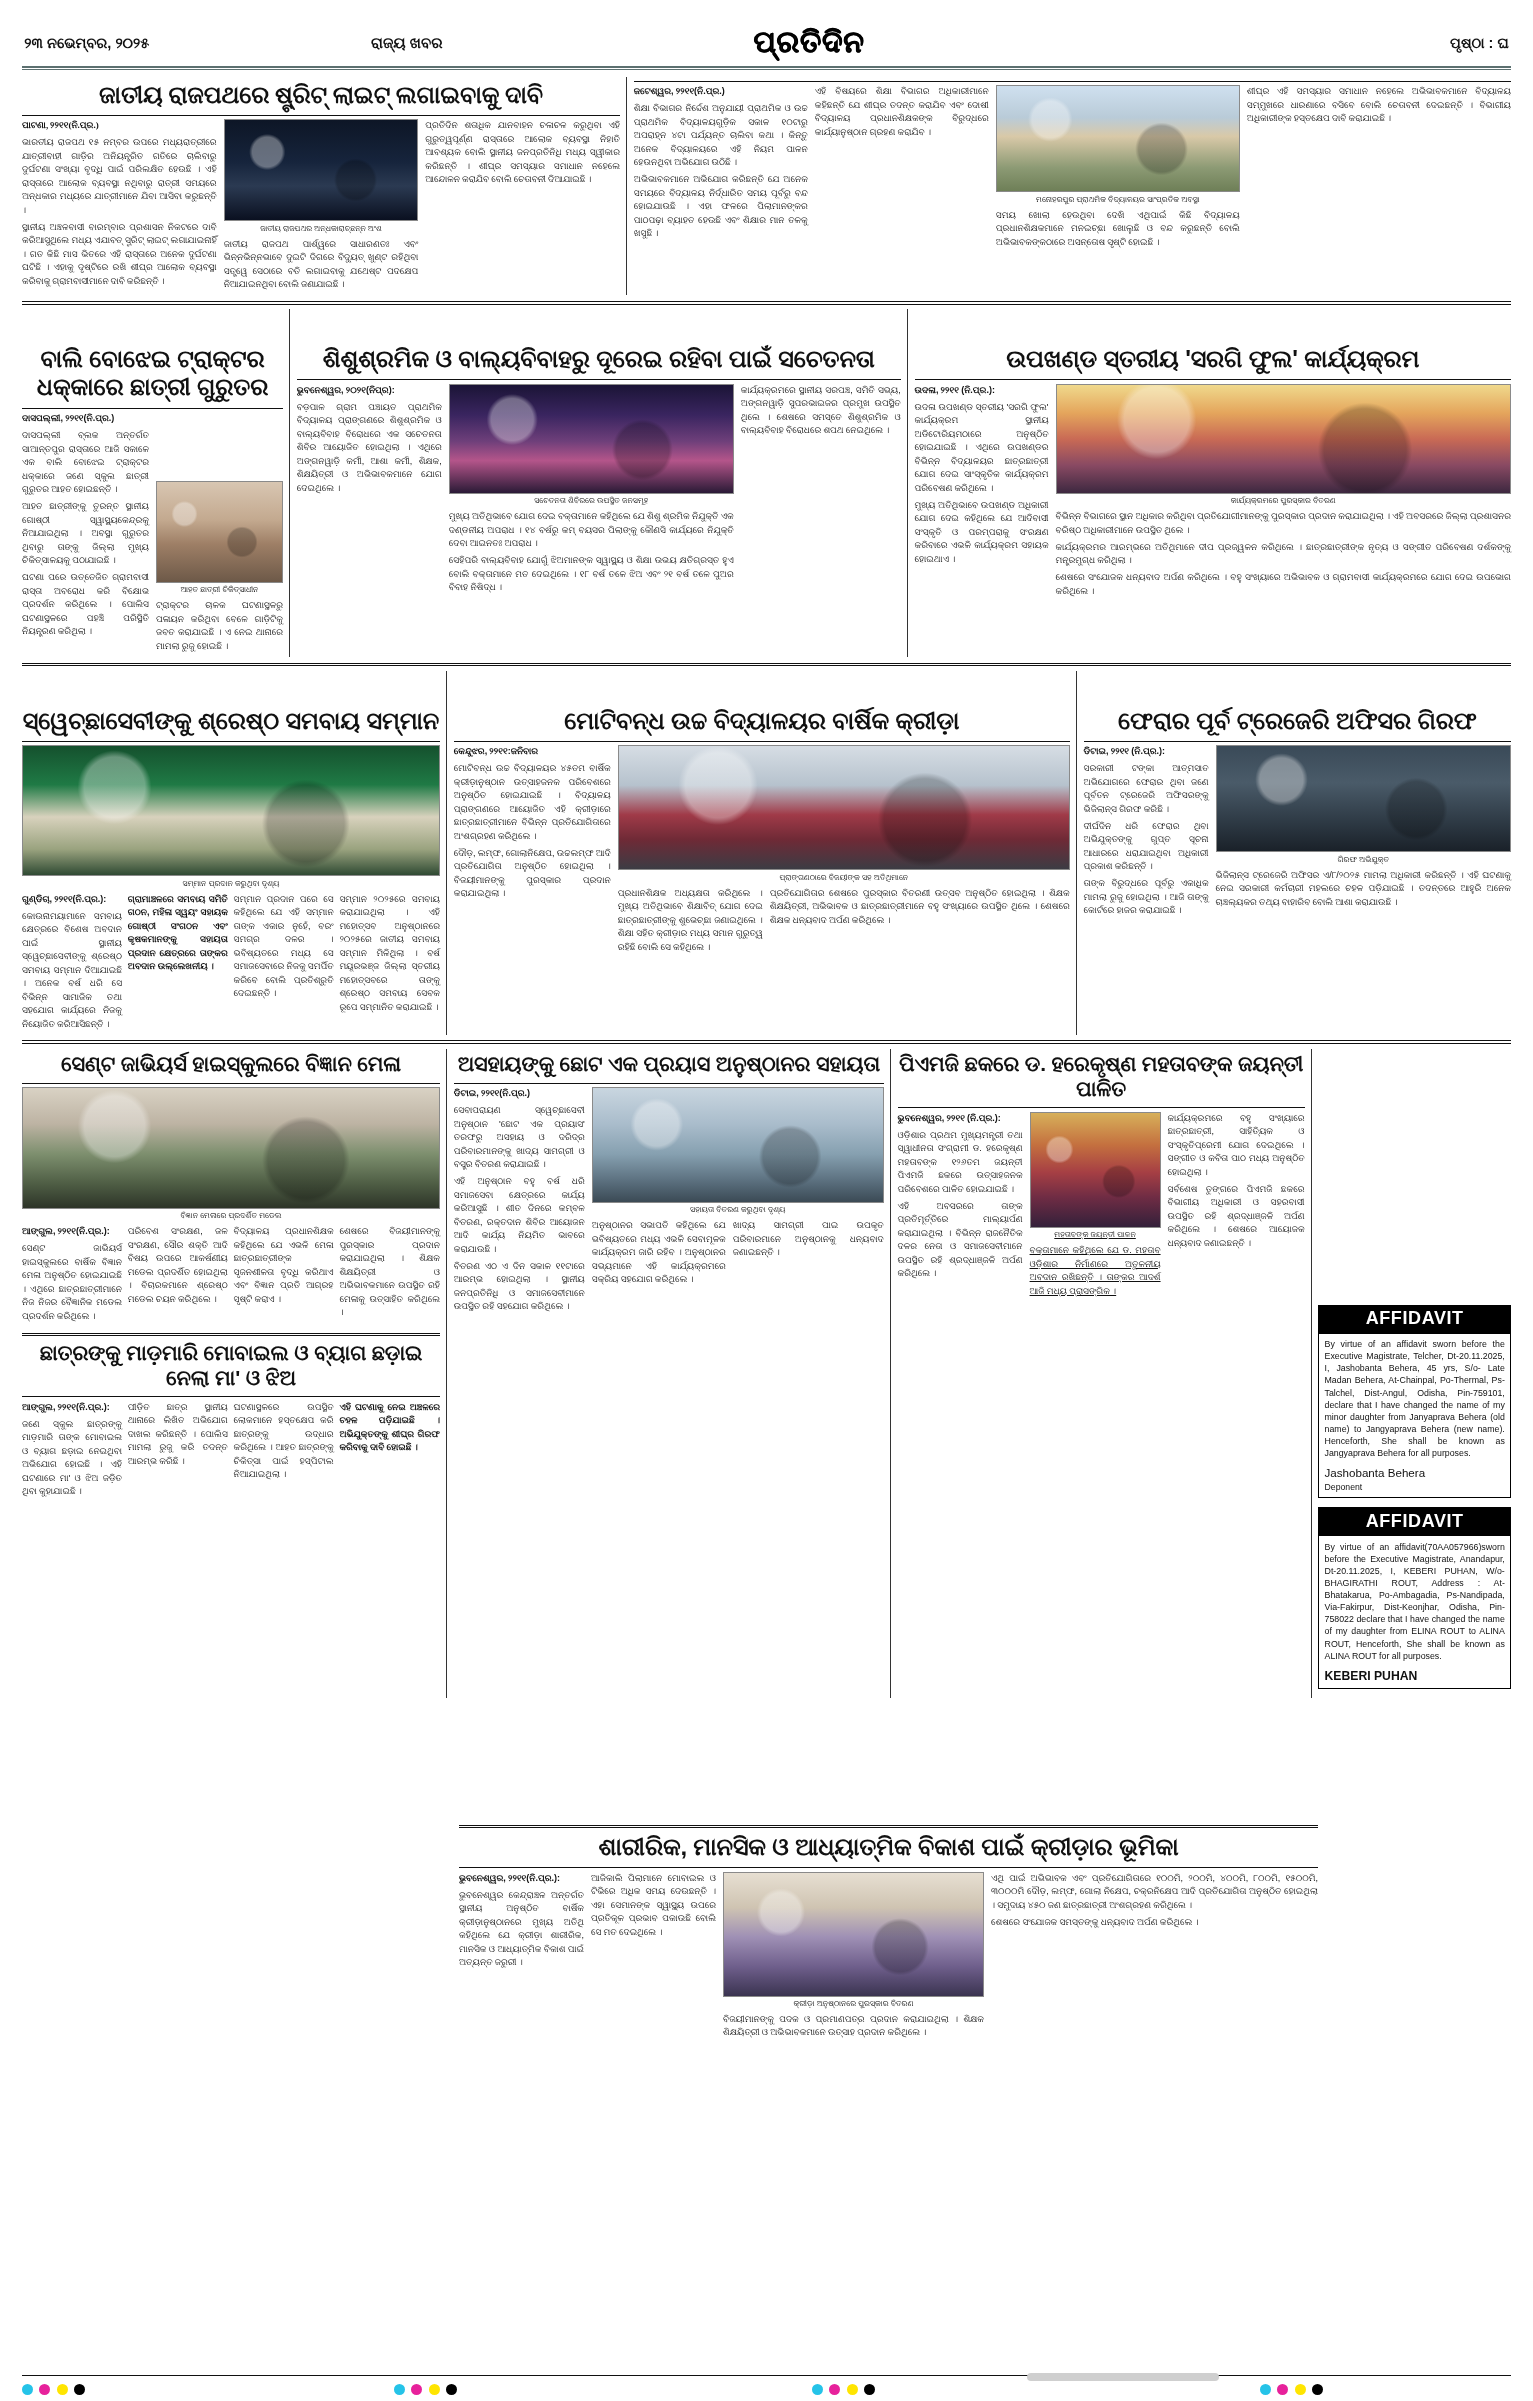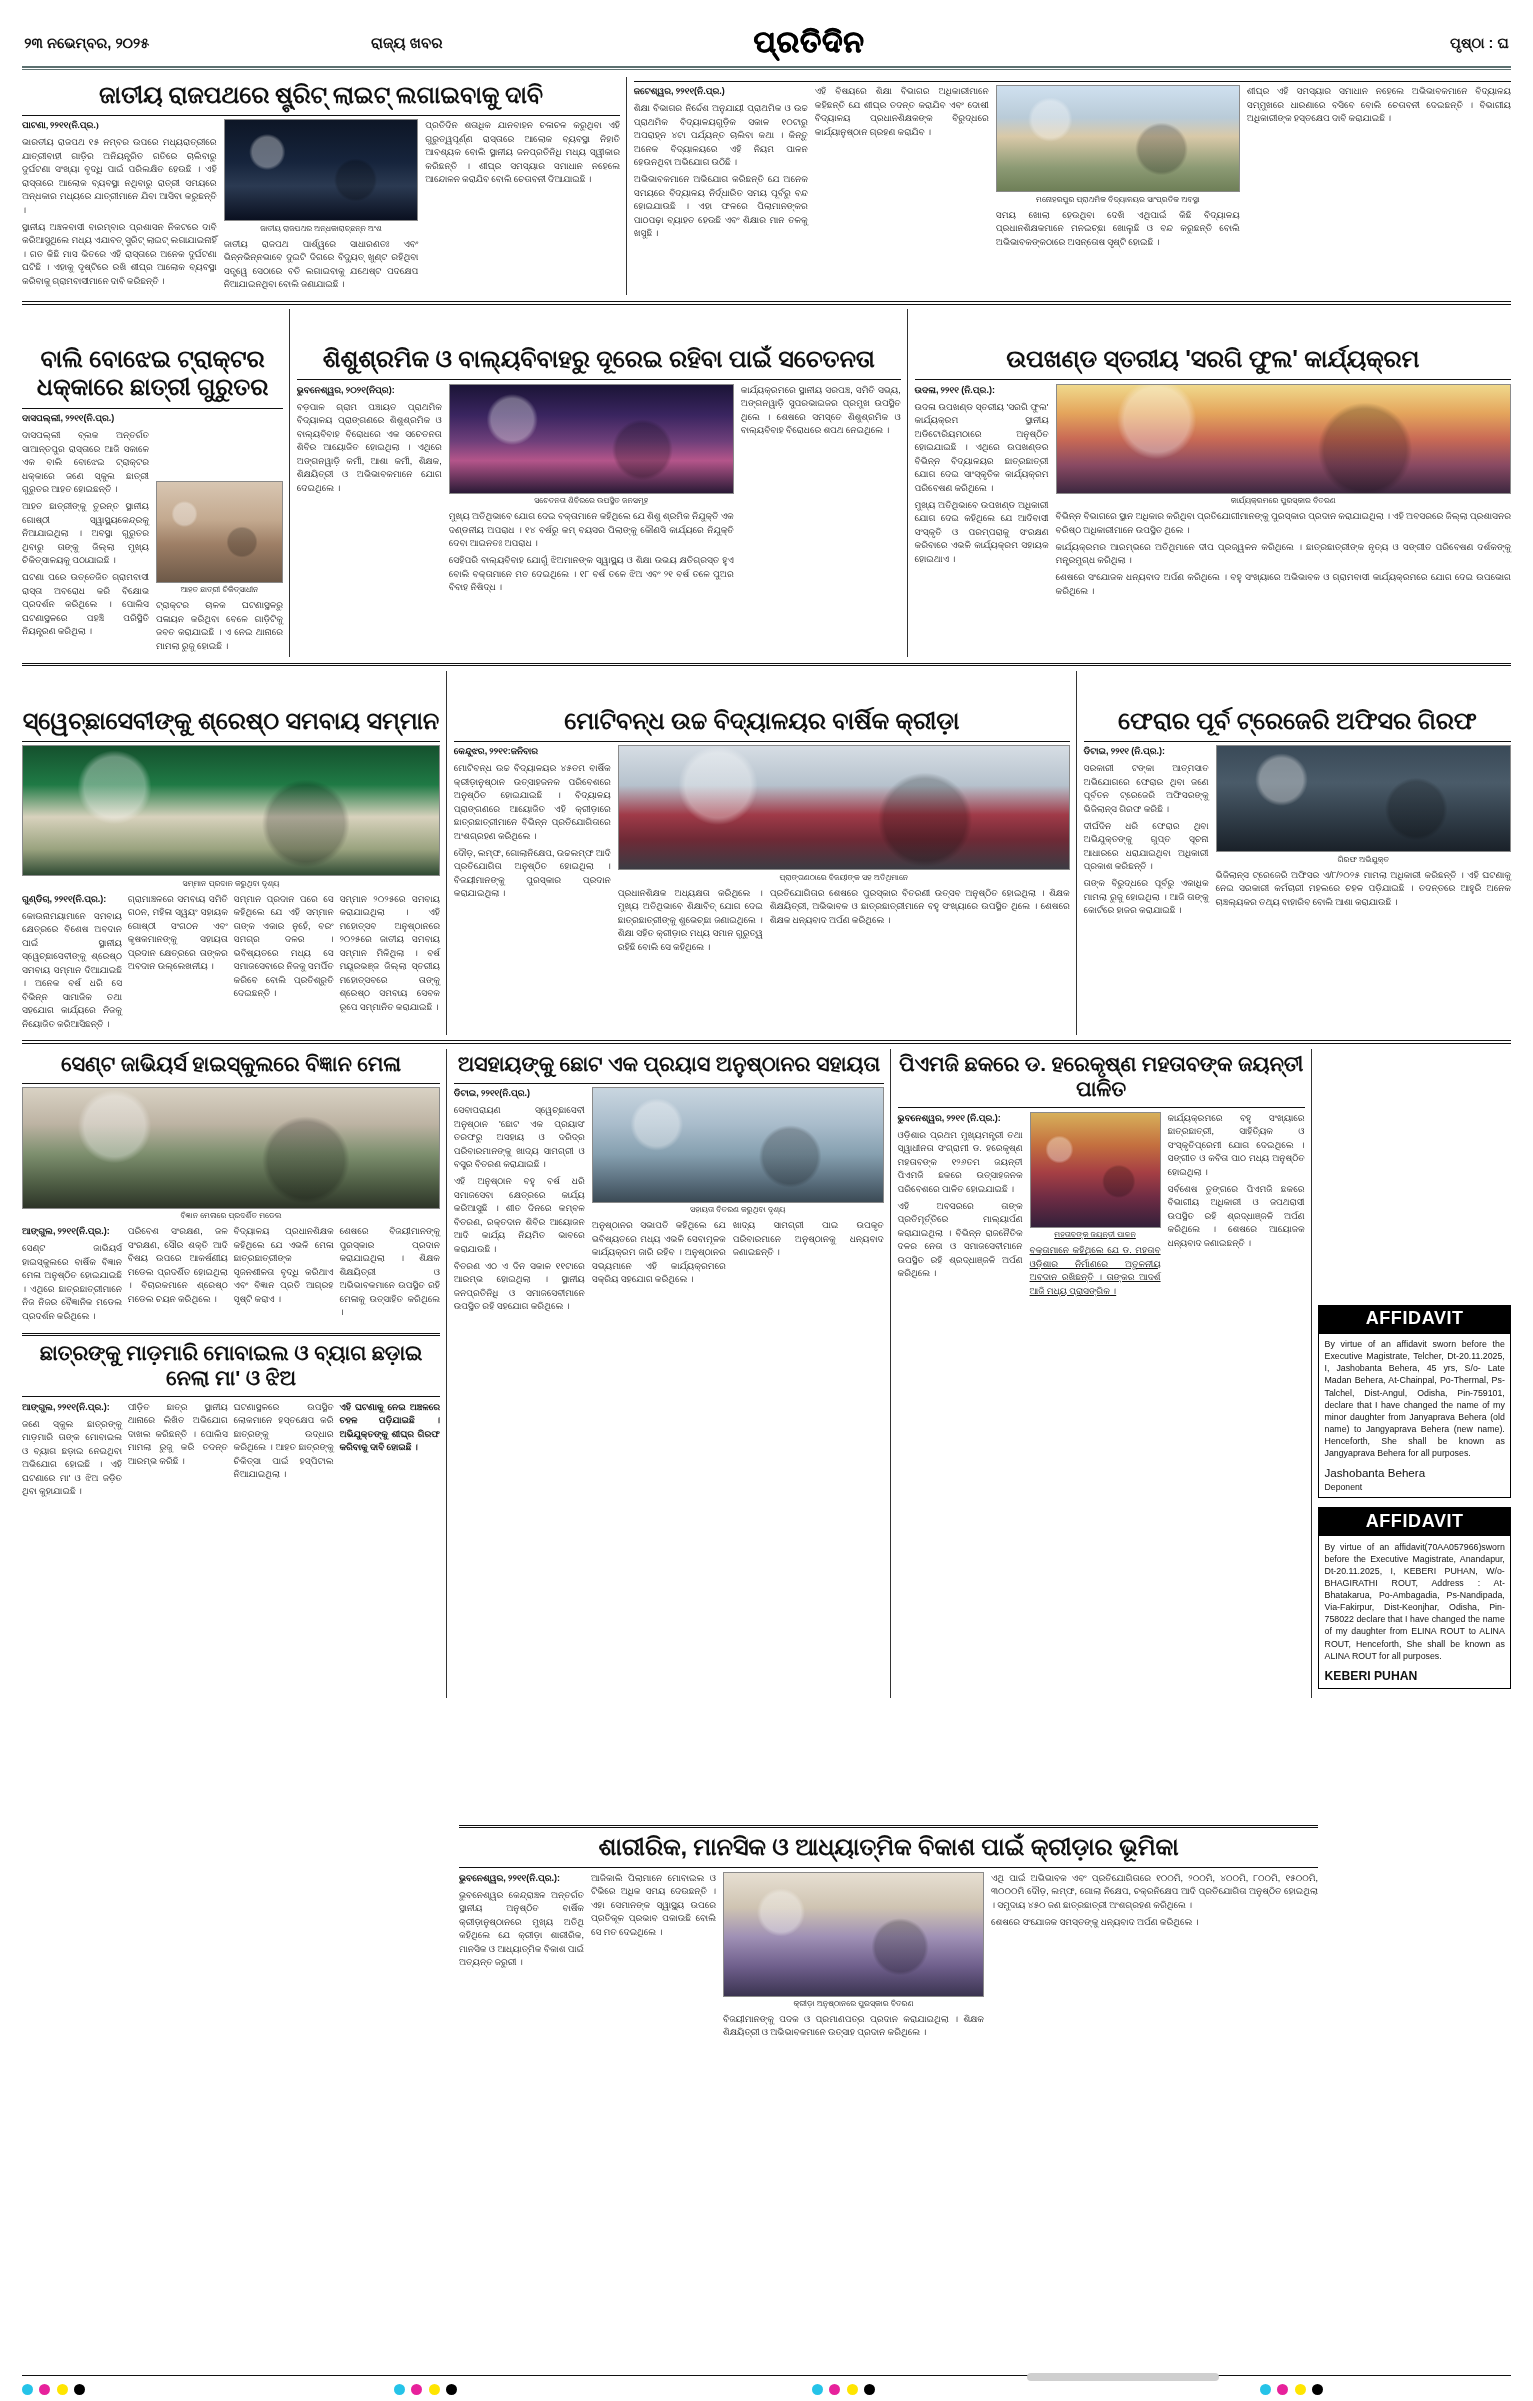--- a/index.html
+++ b/index.html
@@ -233,21 +233,21 @@
       <h2 class="hl sm">ସ୍ୱେଚ୍ଛାସେବୀଙ୍କୁ ଶ୍ରେଷ୍ଠ ସମବାୟ ସମ୍ମାନ</h2>
       <div class="rule-thin"></div>
       <div class="ph ph-award" style="height:131px;"></div>
       <div class="cap">ସମ୍ମାନ ପ୍ରଦାନ କରୁଥିବା ଦୃଶ୍ୟ</div>
       <div class="row">
         <div style="width:100px;">
           <p class="body"><span class="dateline">ଗୁଣ୍ଡିଚା, ୨୨୧୧(ନି.ପ୍ର.):</span></p>
           <p class="body">କୋଉନାମୟାମାନେ ସମବାୟ କ୍ଷେତ୍ରରେ ବିଶେଷ ଅବଦାନ ପାଇଁ ସ୍ଥାନୀୟ ସ୍ୱେଚ୍ଛାସେବୀଙ୍କୁ ଶ୍ରେଷ୍ଠ ସମବାୟ ସମ୍ମାନ ଦିଆଯାଇଛି । ଅନେକ ବର୍ଷ ଧରି ସେ ବିଭିନ୍ନ ସାମାଜିକ ତଥା ସହଯୋଗ କାର୍ଯ୍ୟରେ ନିଜକୁ ନିୟୋଜିତ କରିଆସିଛନ୍ତି ।</p>
         </div>
         <div style="width:5.8px;"></div>
-        <div style="width:100px;">
+        <div style="width:100px;font-weight:bold;">
           <p class="body">ଗ୍ରାମାଞ୍ଚଳରେ ସମବାୟ ସମିତି ଗଠନ, ମହିଳା ସ୍ୱୟଂ ସହାୟକ ଗୋଷ୍ଠୀ ସଂଗଠନ ଏବଂ କୃଷକମାନଙ୍କୁ ସହାୟତା ପ୍ରଦାନ କ୍ଷେତ୍ରରେ ତାଙ୍କର ଅବଦାନ ଉଲ୍ଲେଖନୀୟ ।</p>
         </div>
         <div style="width:5.8px;"></div>
         <div style="width:100px;">
           <p class="body">ସମ୍ମାନ ପ୍ରଦାନ ପରେ ସେ କହିଥିଲେ ଯେ ଏହି ସମ୍ମାନ ତାଙ୍କ ଏକାର ନୁହେଁ, ବରଂ ସମଗ୍ର ଦଳର । ଭବିଷ୍ୟତରେ ମଧ୍ୟ ସେ ସମାଜସେବାରେ ନିଜକୁ ସମର୍ପିତ କରିବେ ବୋଲି ପ୍ରତିଶ୍ରୁତି ଦେଇଛନ୍ତି ।</p>
         </div>
         <div style="width:5.8px;"></div>
         <div style="flex:1;">
           <p class="body">ସମ୍ମାନ ୨୦୨୫ରେ ସମବାୟ କରାଯାଇଥିଲା । ଏହି ମହୋତ୍ସବ ଅନୁଷ୍ଠାନରେ ୨୦୨୫ରେ ଜାତୀୟ ସମବାୟ ସମ୍ମାନ ମିଳିଥିଲା । ବର୍ଷ ମୟୂରଭଞ୍ଜ ଜିଲ୍ଲା ସ୍ତରୀୟ ମହୋତ୍ସବରେ ତାଙ୍କୁ ଶ୍ରେଷ୍ଠ ସମବାୟ ସେବକ ରୂପେ ସମ୍ମାନିତ କରାଯାଇଛି ।</p>
         </div>
@@ -406,21 +406,21 @@
         </div>
         <div style="width:7px;"></div>
         <div style="width:131px;text-decoration:underline;">
           <div class="ph ph-event" style="height:116px;"></div>
           <div class="cap">ମହତାବଙ୍କ ଜୟନ୍ତୀ ପାଳନ</div>
           <p class="body">ବକ୍ତାମାନେ କହିଥିଲେ ଯେ ଡ. ମହତାବ ଓଡ଼ିଶାର ନିର୍ମାଣରେ ଅତୁଳନୀୟ ଅବଦାନ ରଖିଛନ୍ତି । ତାଙ୍କର ଆଦର୍ଶ ଆଜି ମଧ୍ୟ ପ୍ରାସଙ୍ଗିକ ।</p>
         </div>
         <div style="width:7px;"></div>
         <div style="flex:1;">
           <p class="body">କାର୍ଯ୍ୟକ୍ରମରେ ବହୁ ସଂଖ୍ୟାରେ ଛାତ୍ରଛାତ୍ରୀ, ସାହିତ୍ୟିକ ଓ ସଂସ୍କୃତିପ୍ରେମୀ ଯୋଗ ଦେଇଥିଲେ । ସଙ୍ଗୀତ ଓ କବିତା ପାଠ ମଧ୍ୟ ଅନୁଷ୍ଠିତ ହୋଇଥିଲା ।</p>
-          <p class="body">ସର୍ବଶେଷ ତୁଙ୍ଗରେ ପିଏମଜି ଛକରେ ବିଭାଗୀୟ ଅଧିକାରୀ ଓ ଜପଥରାସୀ ଉପସ୍ଥିତ ରହି ଶ୍ରଦ୍ଧାଞ୍ଜଳି ଅର୍ପଣ କରିଥିଲେ । ଶେଷରେ ଆୟୋଜକ ଧନ୍ୟବାଦ ଜଣାଇଛନ୍ତି ।</p>
+          <p class="body">ସର୍ବଶେଷ ତୁଙ୍ଗରେ ପିଏମଜି ଛକରେ ବିଭାଗୀୟ ଅଧିକାରୀ ଓ ସହରବାସୀ ଉପସ୍ଥିତ ରହି ଶ୍ରଦ୍ଧାଞ୍ଜଳି ଅର୍ପଣ କରିଥିଲେ । ଶେଷରେ ଆୟୋଜକ ଧନ୍ୟବାଦ ଜଣାଇଛନ୍ତି ।</p>
         </div>
       </div>
     </div>
 
     <div class="vsep"></div>
 
     <div style="flex:1;min-width:174px;">
       <div style="height:256px;"></div>
 
       <div class="affidavit">

